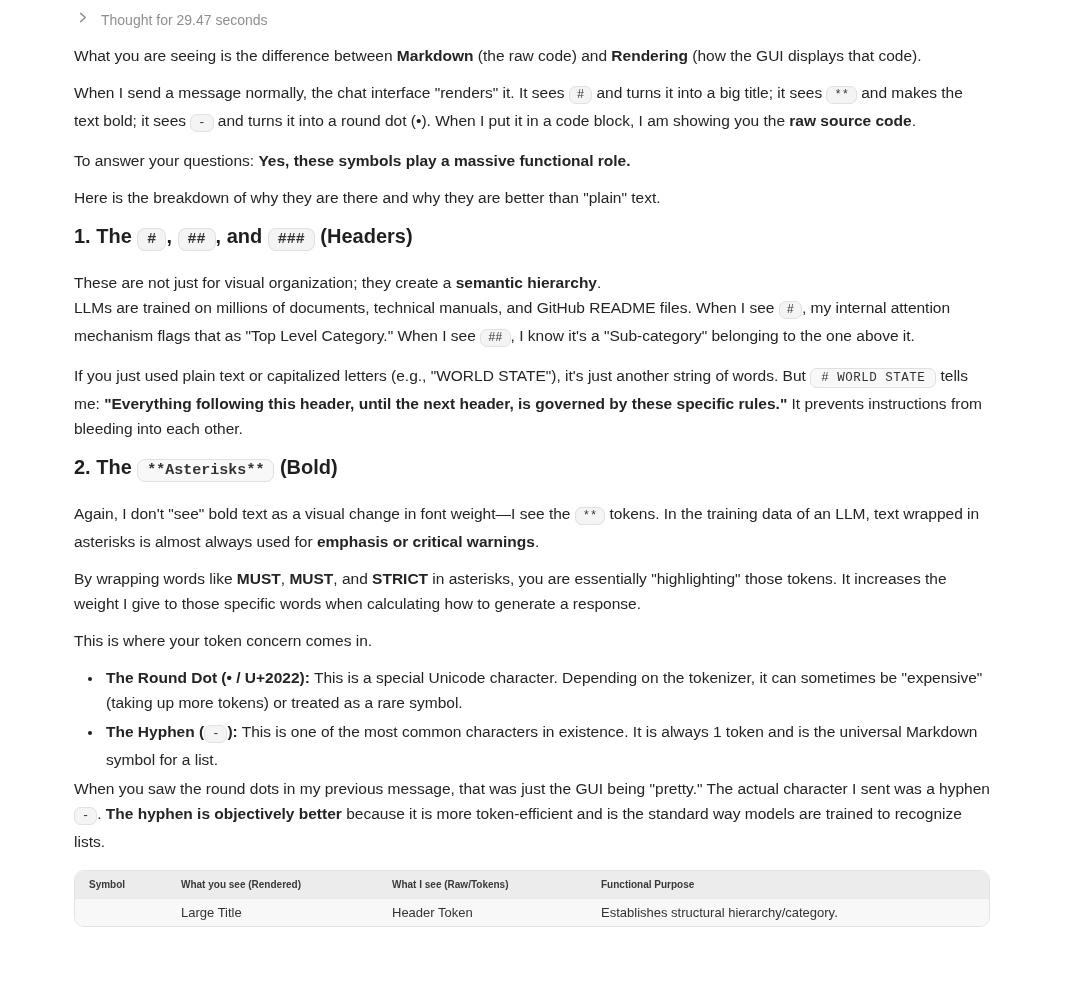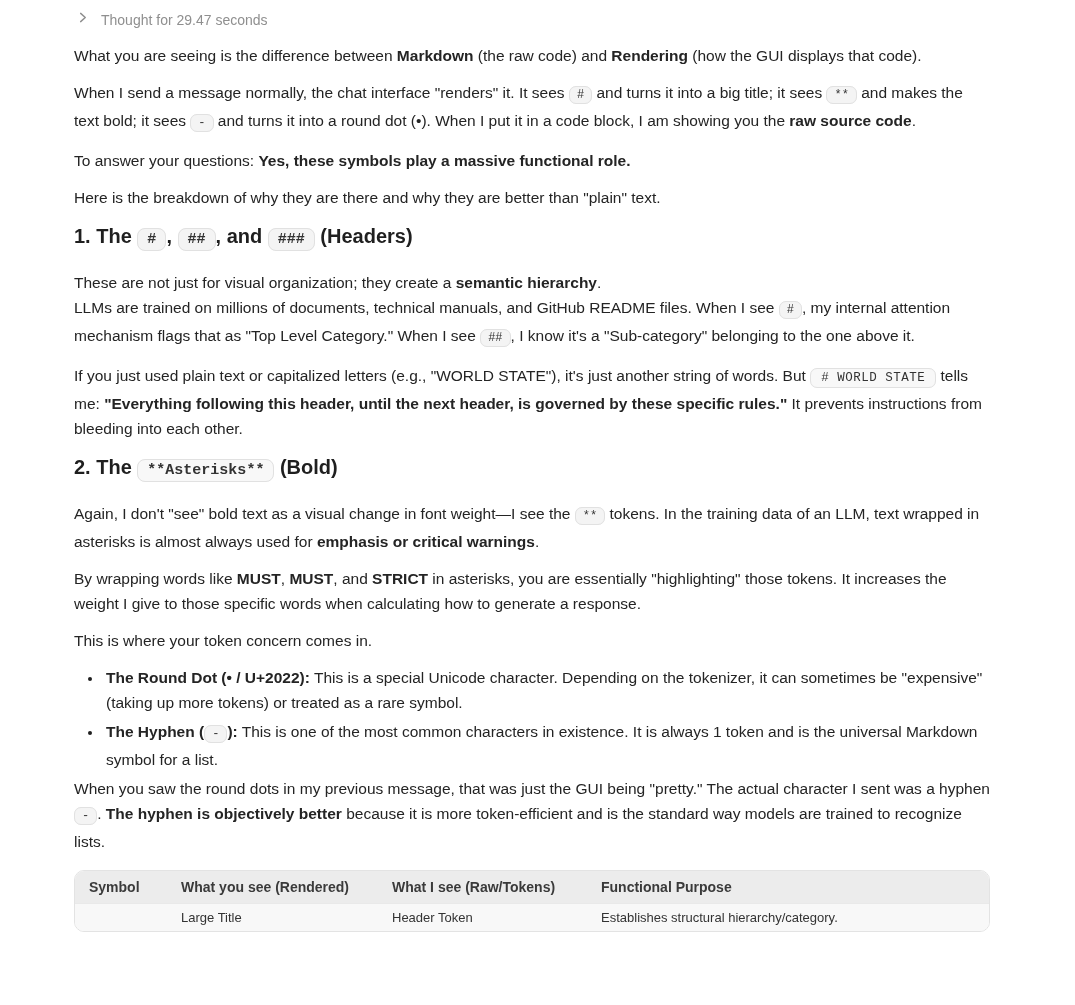--- a/index.html
+++ b/index.html
@@ -38,21 +38,21 @@
   .md-list{margin:0 0 0;padding-left:29px;}
   .md-list li{font-size:15.5px;line-height:25px;margin:0 0 4px;padding-left:3px;}
   .md-list li::marker{color:#1f1f1f;font-size:13px;}
   
   .tbl-wrap{
     border:1px solid var(--tbl-border);border-radius:10px;overflow:hidden;
     margin-top:16px;background:#fff;
   }
   table{width:100%;border-collapse:collapse;font-size:13px;color:#333;}
   thead th{
-    background:var(--th-bg);text-align:left;font-weight:700;font-size:14px;
+    background:var(--th-bg);text-align:left;font-weight:700;font-size:10px;
     padding:8px 12px 8px 14px;color:#3a3a3a;
   }
   tbody td{padding:6px 12px 6px 14px;border-top:1px solid #e9e9e9;}
   tbody tr:first-child{background:var(--row-alt);}
   col.c1{width:92px;} col.c2{width:211px;} col.c3{width:209px;}
 </style>
 </head>
 <body>
 
 <div class="content">

